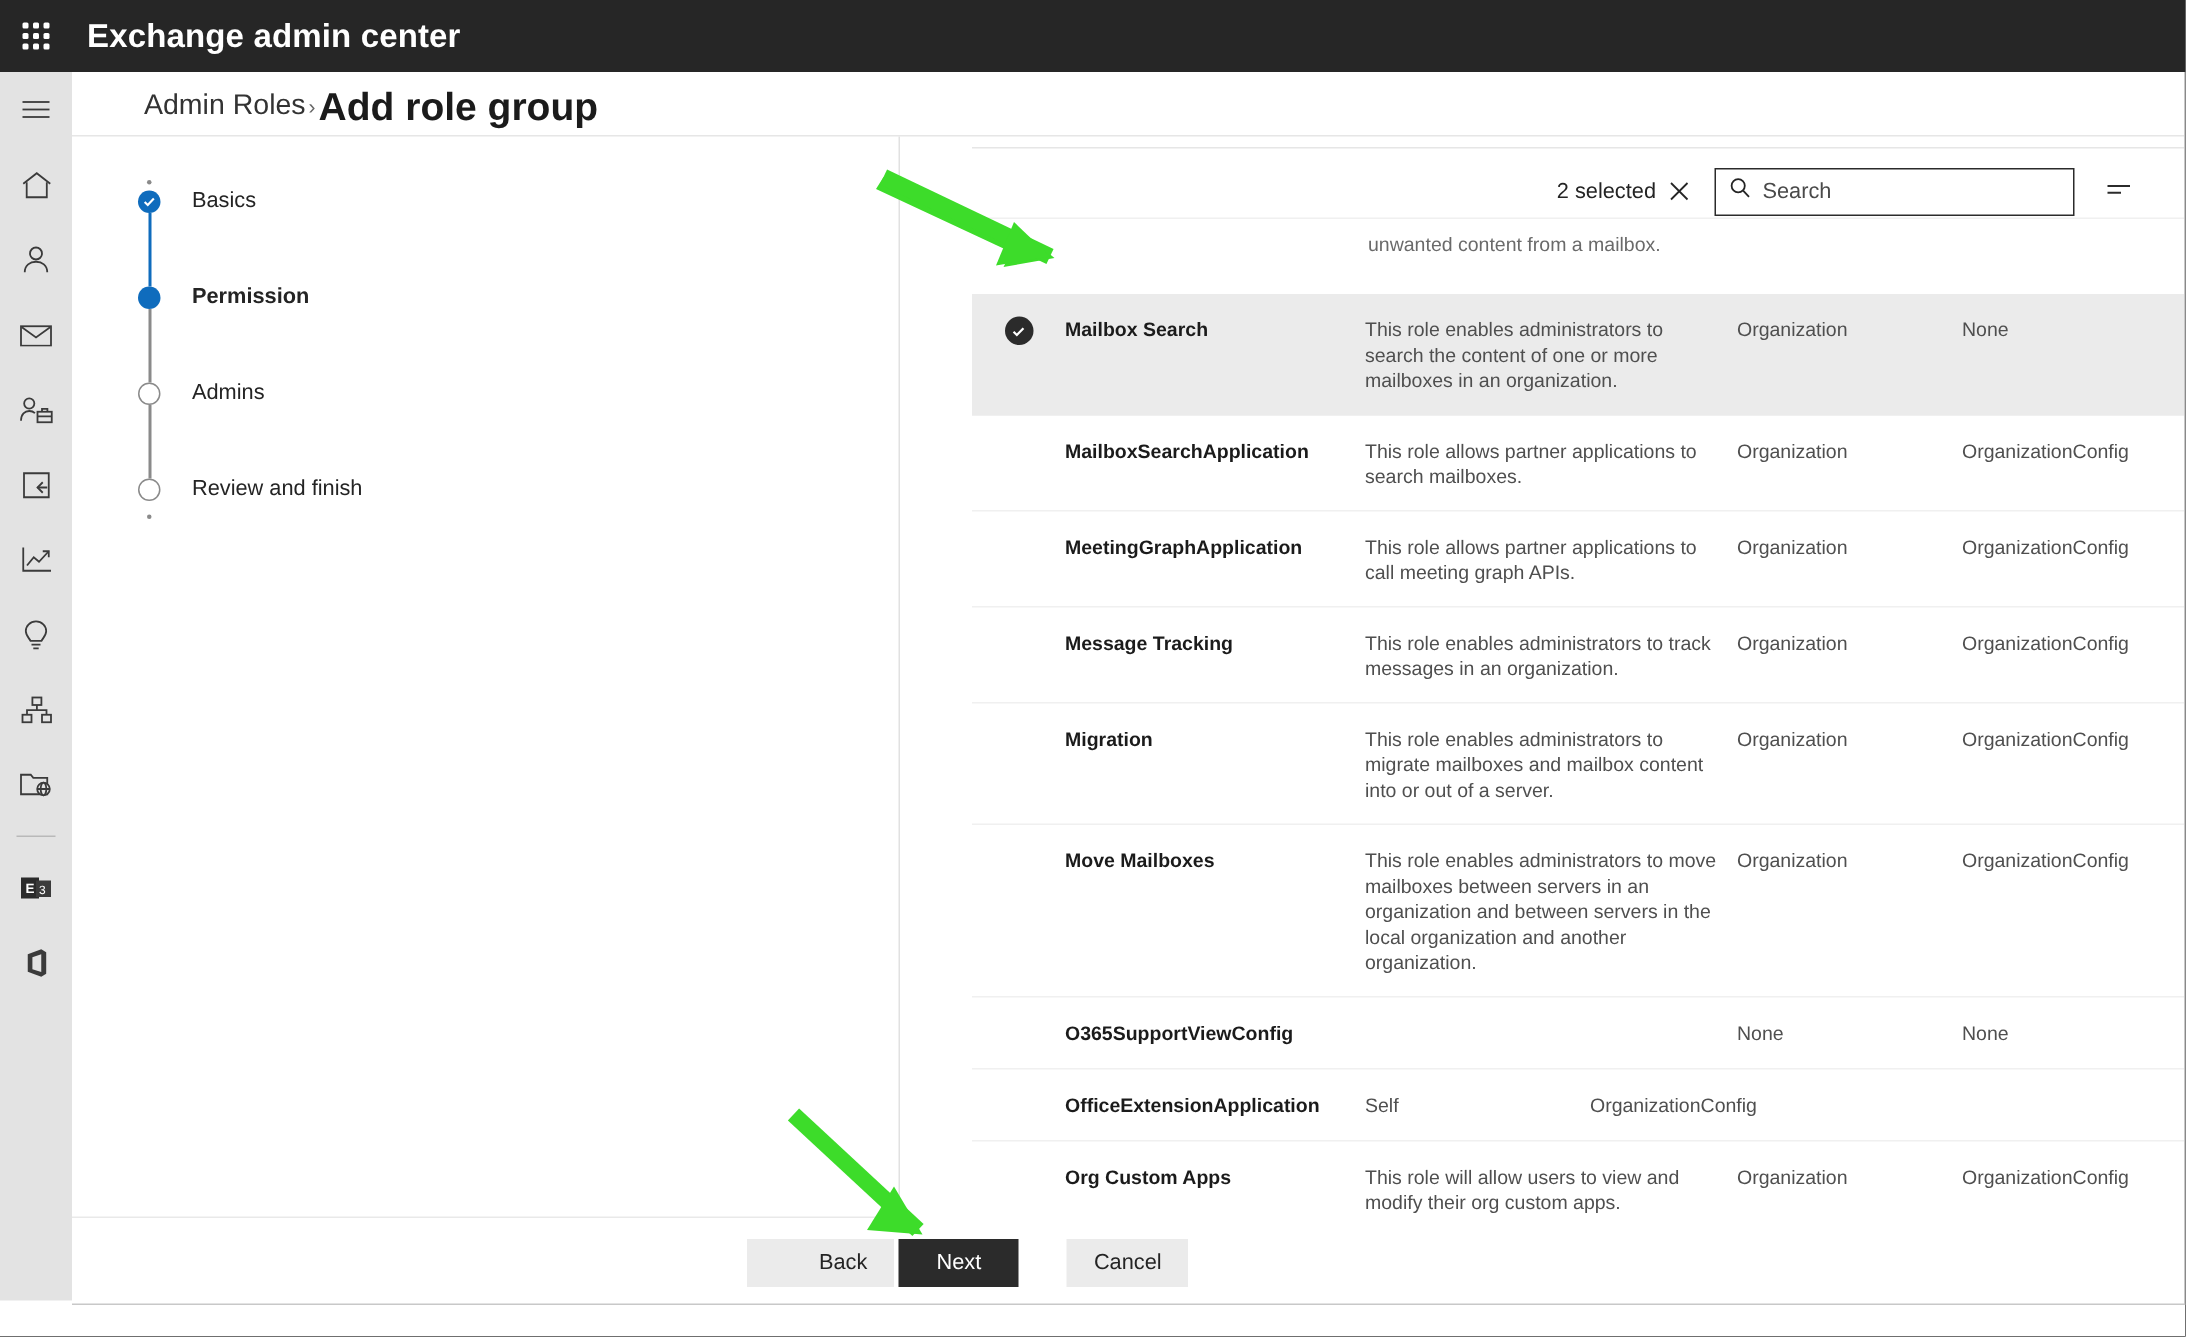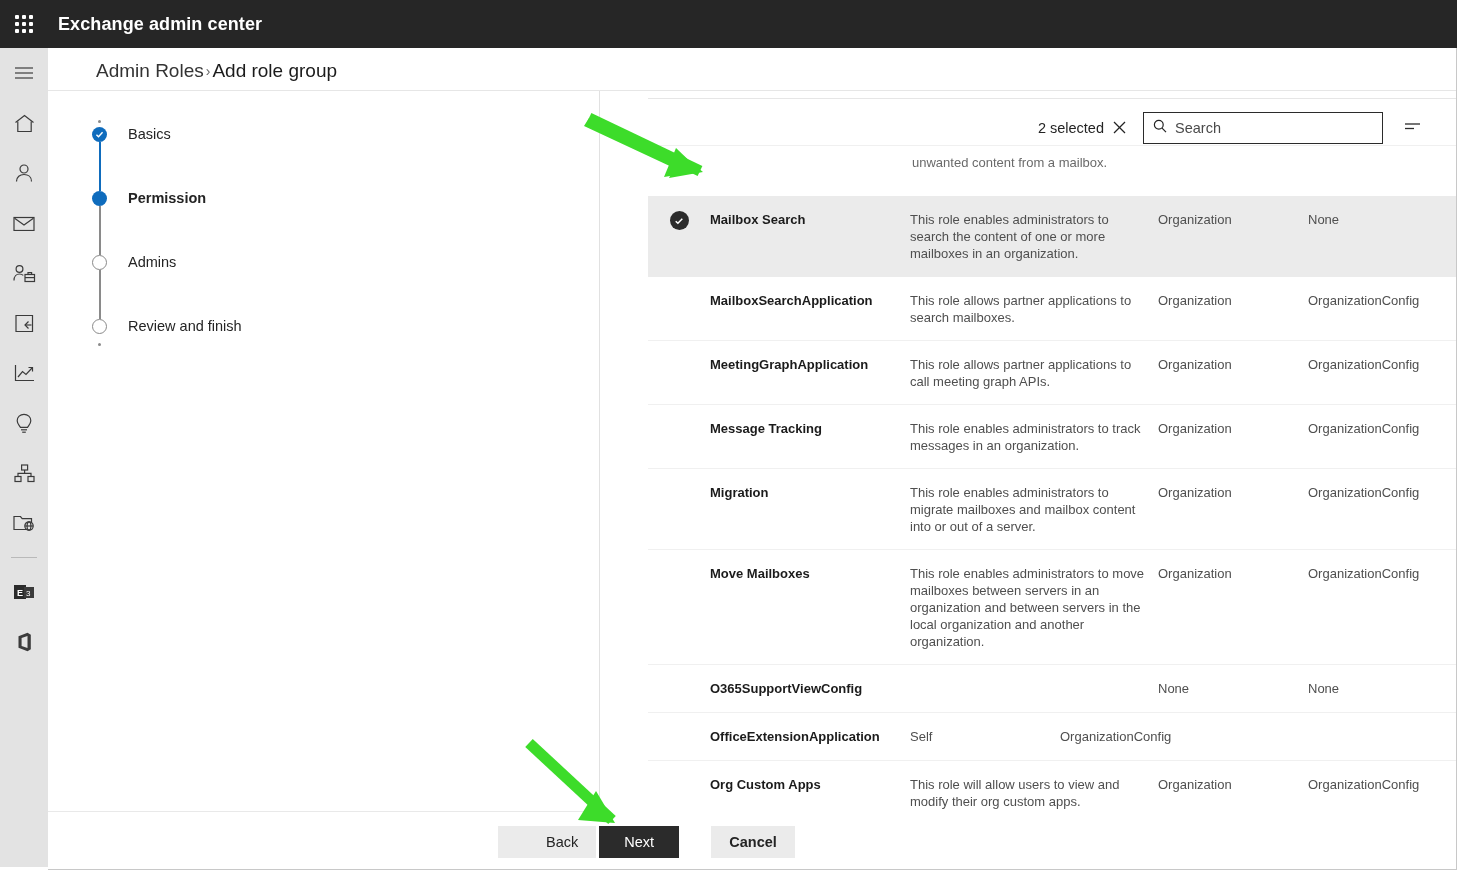--- a/index.html
+++ b/index.html
@@ -19,21 +19,21 @@
   .waffle {
     width:48px; height:48px; display:flex; align-items:center; justify-content:center;
     cursor:pointer;
   }
   .waffle .grid {
     display:grid; grid-template-columns:repeat(3,4px); grid-template-rows:repeat(3,4px);
     gap:3px;
   }
   .waffle .grid i { display:block; width:4px; height:4px; background:#fff; border-radius:1px; }
   .suite-title {
-    color:#ffffff; font-size:18px; font-weight:700; margin-left:10px; letter-spacing:.1px;
+    color:#ffffff; font-size:22px; font-weight:700; margin-left:10px; letter-spacing:.1px;
   }
 
   
   .rail {
     position:absolute; left:0; top:48px; width:48px; height:819px;
     background:#e3e3e3;
   }
   .rail-item {
     width:48px; height:50px; display:flex; align-items:center; justify-content:center;
     cursor:pointer;
@@ -50,21 +50,21 @@
     overflow:hidden;
   }
 
   
   .breadcrumb {
     position:absolute; left:48px; top:52px; height:38px;
     display:flex; align-items:center; gap:2px;justify-content:flex-end;
   }
   .crumb-parent { font-size:19px; color:#333333; cursor:pointer; }
   .crumb-chevron { font-size:14px; color:#666; }
-  .crumb-current { font-size:19px; color:#1b1b1b; font-weight:400; }
+  .crumb-current { font-size:26px; color:#1b1b1b; font-weight:700; }
   .hdr-rule {
     position:absolute; left:0; top:42px; width:1409px; height:1px; background:#e6e6e6;
   }
 
   
   .wizard {
     position:absolute; left:48px; top:52px; width:552px; height:720px;
     border-right:1px solid #e1e1e1;
   }
   .steps { position:absolute; left:44px; top:36px; }
@@ -155,21 +155,21 @@
   }
   .footer-rule { position:absolute; left:0; top:0; width:552px; height:1px; background:#e9e9e9; }
   .btns { position:absolute; left:450px; top:15px; display:flex; gap:3px; }
   .btn {
     height:32px; min-width:80px; padding:0 18px; border:0; cursor:pointer;
     font-size:14.5px; font-family:"Liberation Sans", sans-serif;
     display:flex; align-items:center; justify-content:center;
   }
   .btn.secondary { background:#ebebeb; color:#242424;padding-left:48px; }
   .btn.primaryfocus { background:#2b2b2b; color:#ffffff; }
-  .btn.cancel { background:#ebebeb; color:#242424; margin-left:29px;font-weight:bold; }
+  .btn.cancel { background:#ebebeb; color:#242424; margin-left:29px; }
 
   
   .arrows { position:absolute; left:0; top:0; width:1457px; height:891px; pointer-events:none; }
 </style>
 </head>
 <body>
 
 <div id="root">
 
   <div class="suitebar">

